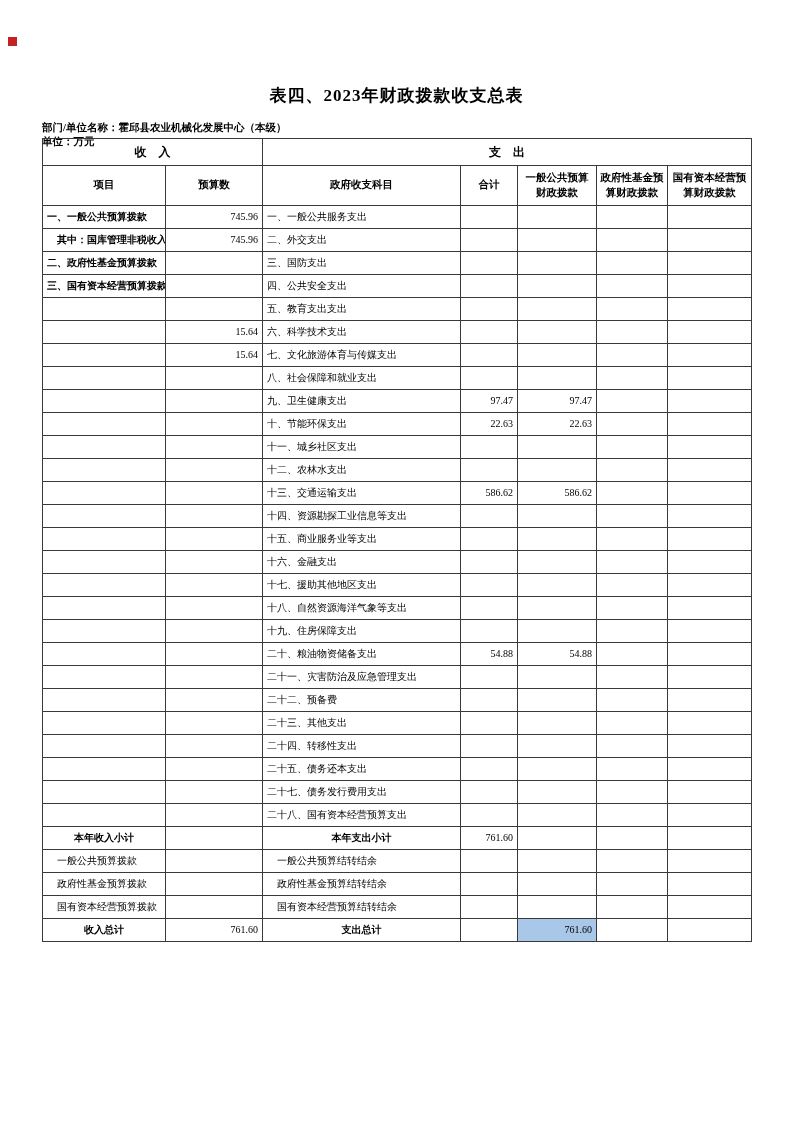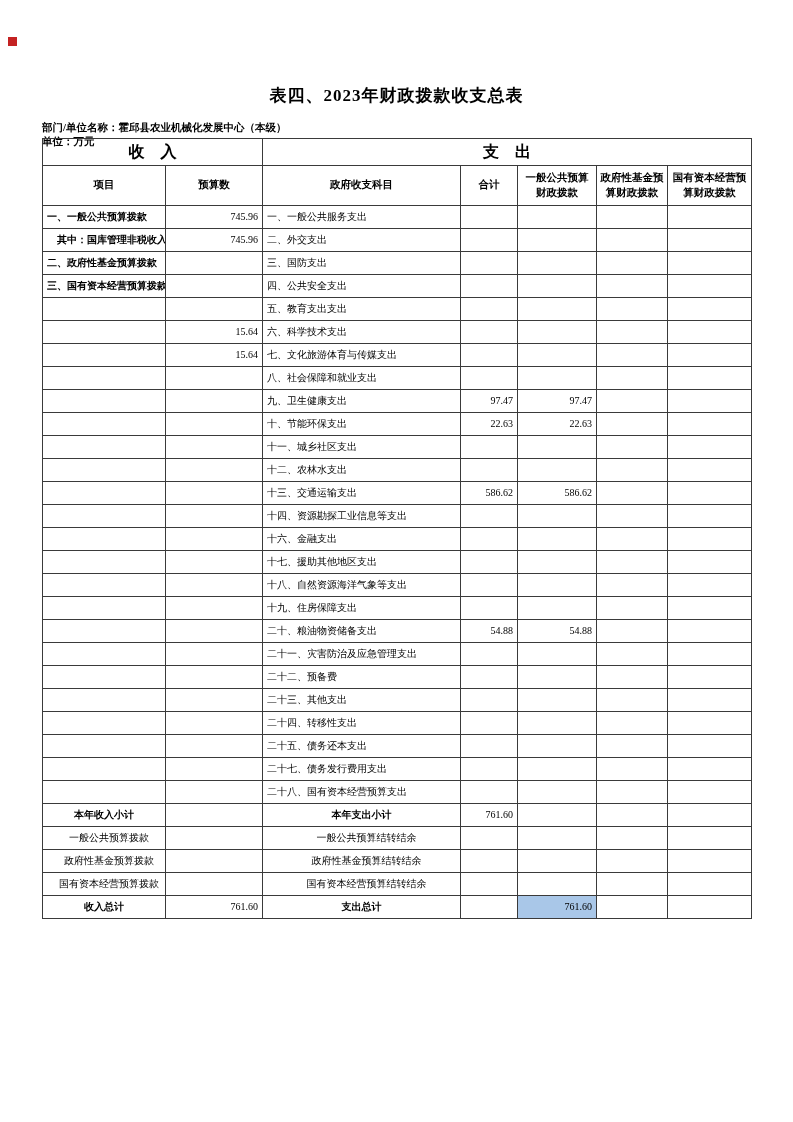--- a/index.html
+++ b/index.html
@@ -20,32 +20,32 @@
     font-size:10.5px; font-weight:bold; color:#000;flex-direction:column;
   }
   table.budget {
     position:absolute; top:138px; left:42px; width:709px;
     border-collapse:collapse; table-layout:fixed;
   }
   table.budget th, table.budget td {
     border:1px solid #3a3a3a; color:#000; overflow:hidden;
   }
   thead th { text-align:center; vertical-align:middle; font-weight:bold; }
-  th.section-th { height:27px; font-size:16px; }
+  th.section-th { height:27px; font-size:12px; }
   tr.cols th { height:40px; font-size:10.5px; line-height:1.35; }
   th.wrap { white-space:pre-line; }
   tbody td {
     height:22px; font-size:10px; line-height:22px;
     white-space:nowrap; padding:0 4px; vertical-align:middle;
   }
   td.c-item, td.c-subject { text-align:left; }
   td.c-num { text-align:right; }
   td.bold { font-weight:bold;margin-left:24px; }
   td.center { text-align:center;font-family:Liberation Serif, serif; }
-  td.indent { padding-left:14px;text-align:center; }
+  td.indent { padding-left:14px; }
 </style>
 </head>
 <body>
 
 <div class="page">
 
   <div class="red-marker" style="background: rgb(196, 34, 34);"></div>
 
   <div class="title">表四、2023年财政拨款收支总表</div>
 
@@ -205,20 +205,29 @@
           <td class="c-num"></td>
           <td class="c-subject">十四、资源勘探工业信息等支出</td>
           <td class="c-num"></td>
           <td class="c-num"></td>
           <td class="c-num"></td>
           <td class="c-num"></td>
         </tr>
         <tr>
           <td class="c-item"></td>
           <td class="c-num"></td>
+          <td class="c-subject">十五、商业服务业等支出</td>
+          <td class="c-num"></td>
+          <td class="c-num"></td>
+          <td class="c-num"></td>
+          <td class="c-num"></td>
+        </tr>
+        <tr>
+          <td class="c-item"></td>
+          <td class="c-num"></td>
           <td class="c-subject">十六、金融支出</td>
           <td class="c-num"></td>
           <td class="c-num"></td>
           <td class="c-num"></td>
           <td class="c-num"></td>
         </tr>
         <tr>
           <td class="c-item"></td>
           <td class="c-num"></td>
           <td class="c-subject">十七、援助其他地区支出</td>

